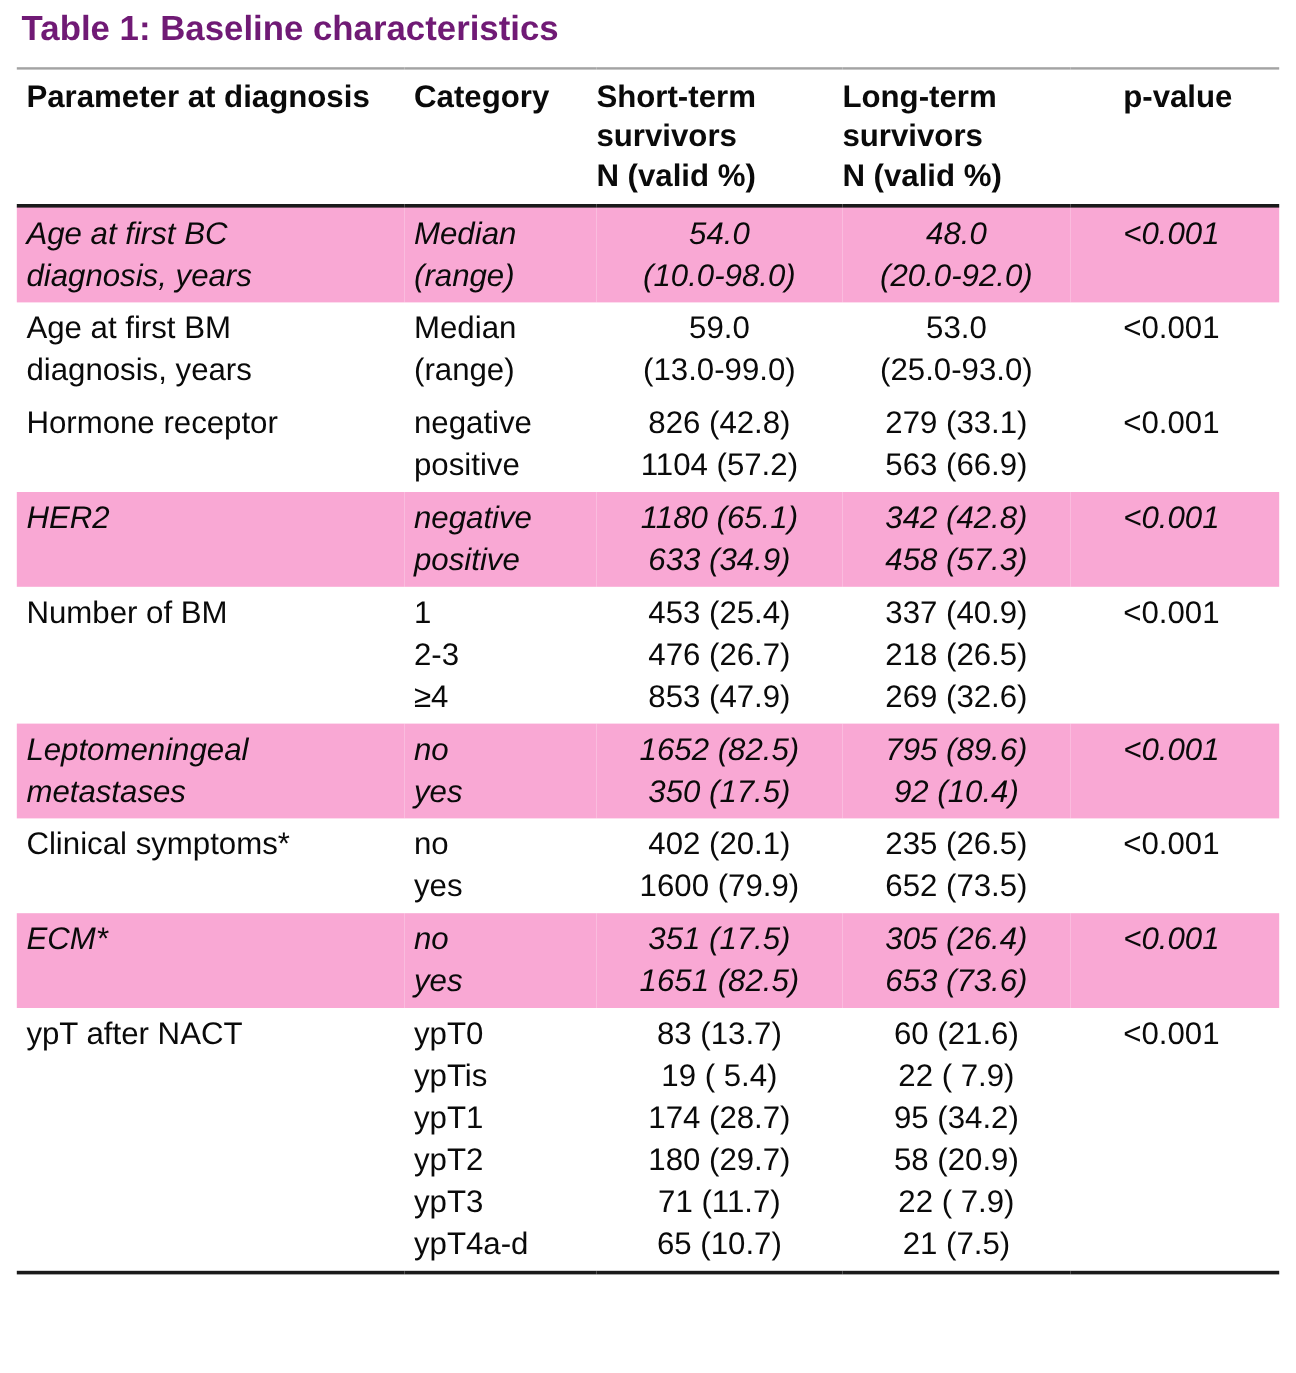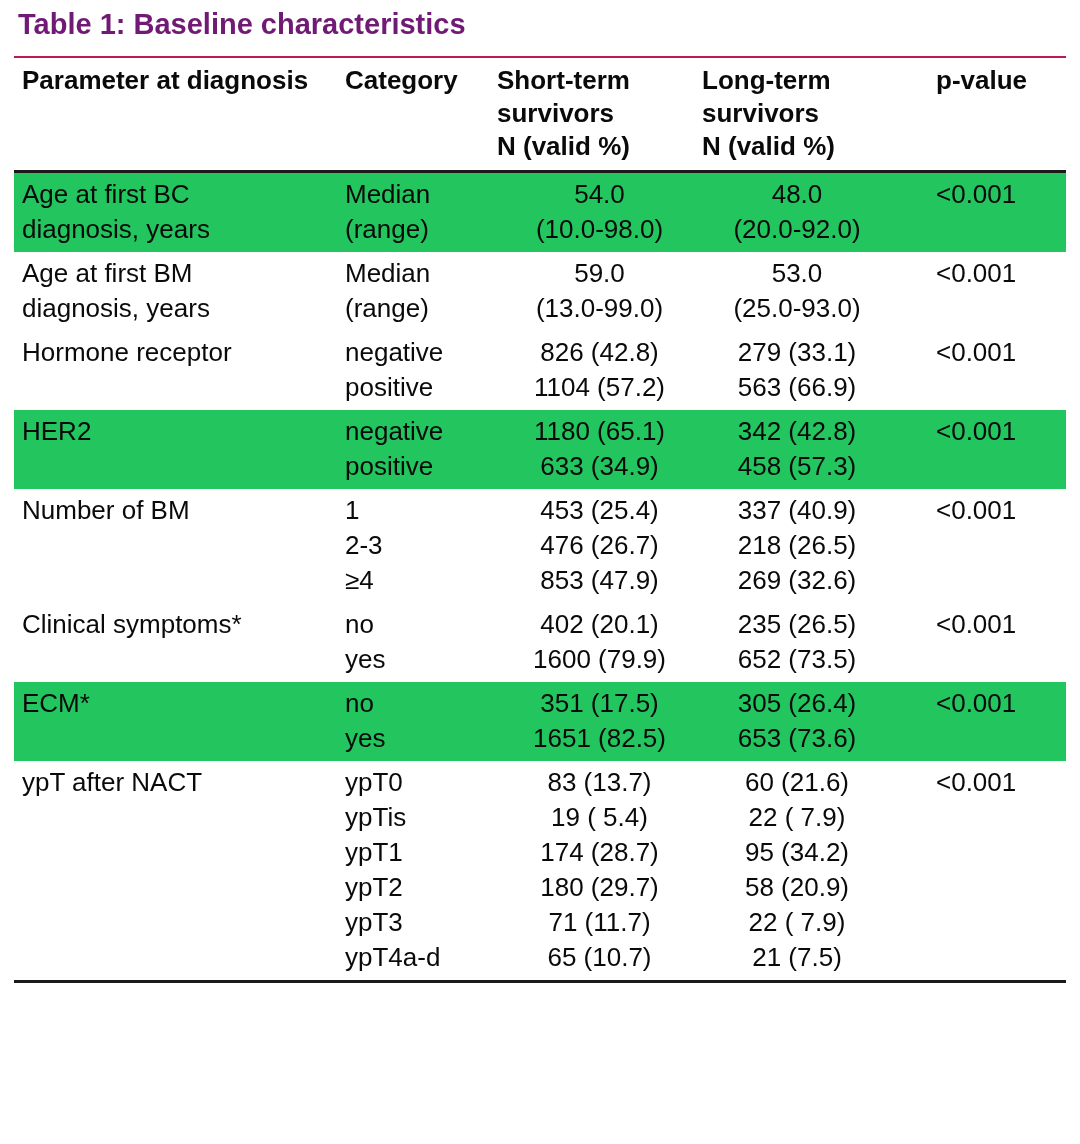--- a/index.html
+++ b/index.html
@@ -22,21 +22,21 @@
     font-size: 29px;
     font-weight: bold;
     color: #701a75;
     margin: 2px 0 11px 4px;
     line-height: 34px;
   }
   table.baseline {
     border-collapse: collapse;
     table-layout: fixed;
     width: 1052px;
-    border-top: 2px solid #be185d;
+    border-top: 2px solid #a3a3a3;
     border-bottom: 3px solid #1a1a1a;
     margin-top: 15px;
   }
   table.baseline thead th {
     border-bottom: 3px solid #1a1a1a;
     font-weight: bold;
     font-size: 26px;
     line-height: 33px;
     text-align: left;
     vertical-align: top;
@@ -47,21 +47,21 @@
     line-height: 35px;
     vertical-align: top;
     padding: 4px 0 5px 0;
   }
   .col-param { padding-left: 8px !important; }
   .col-cat   { padding-left: 8px !important; }
   th.col-short, th.col-long,
   td.col-short, td.col-long { text-align: center; }
   td.col-short, td.col-long { white-space: pre; }
   .col-p { padding-left: 44px !important; }
-  tr.shaded td { background: #22c55e; }
+  tr.shaded td { background: #f9a8d4; font-style: italic; }
   .line { white-space: pre; }
 </style>
 </head>
 <body>
 
 <div class="page">
 
   <div class="table-title">Table 1: Baseline characteristics</div>
 
   <table class="baseline">
@@ -162,20 +162,35 @@
             <div class="line">1</div>
             <div class="line">2-3</div>
             <div class="line">≥4</div>
           </td>
           <td class="col-short"><div class="line">453 (25.4)</div><div class="line">476 (26.7)</div><div class="line">853 (47.9)</div></td>
           <td class="col-long"><div class="line">337 (40.9)</div><div class="line">218 (26.5)</div><div class="line">269 (32.6)</div></td>
           <td class="col-p">
             <div class="line">&lt;0.001</div>
           </td>
         </tr>
+        <tr class="shaded">
+          <td class="col-param">
+            <div class="line">Leptomeningeal</div>
+            <div class="line">metastases</div>
+          </td>
+          <td class="col-cat">
+            <div class="line">no</div>
+            <div class="line">yes</div>
+          </td>
+          <td class="col-short"><div class="line">1652 (82.5)</div><div class="line">350 (17.5)</div></td>
+          <td class="col-long"><div class="line">795 (89.6)</div><div class="line">92 (10.4)</div></td>
+          <td class="col-p">
+            <div class="line">&lt;0.001</div>
+          </td>
+        </tr>
         <tr>
           <td class="col-param">
             <div class="line">Clinical symptoms*</div>
           </td>
           <td class="col-cat">
             <div class="line">no</div>
             <div class="line">yes</div>
           </td>
           <td class="col-short"><div class="line">402 (20.1)</div><div class="line">1600 (79.9)</div></td>
           <td class="col-long"><div class="line">235 (26.5)</div><div class="line">652 (73.5)</div></td>

